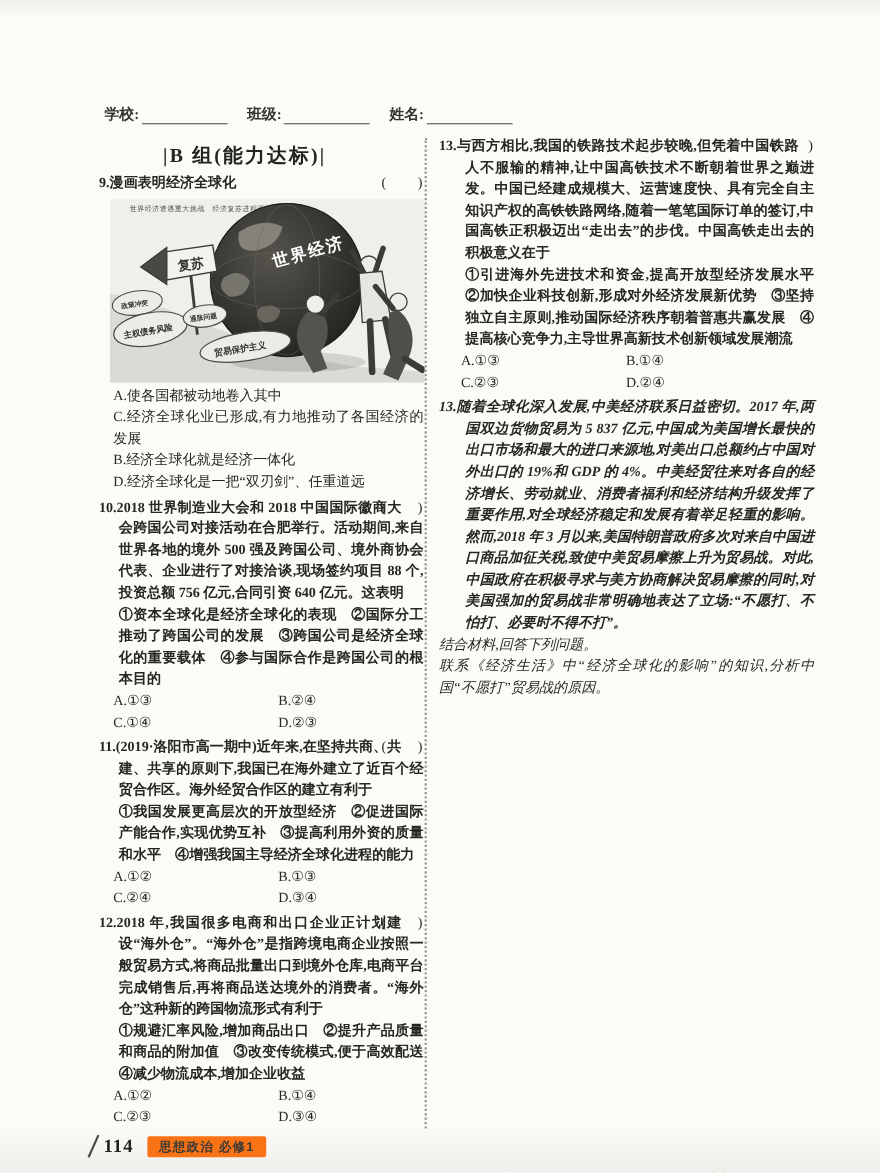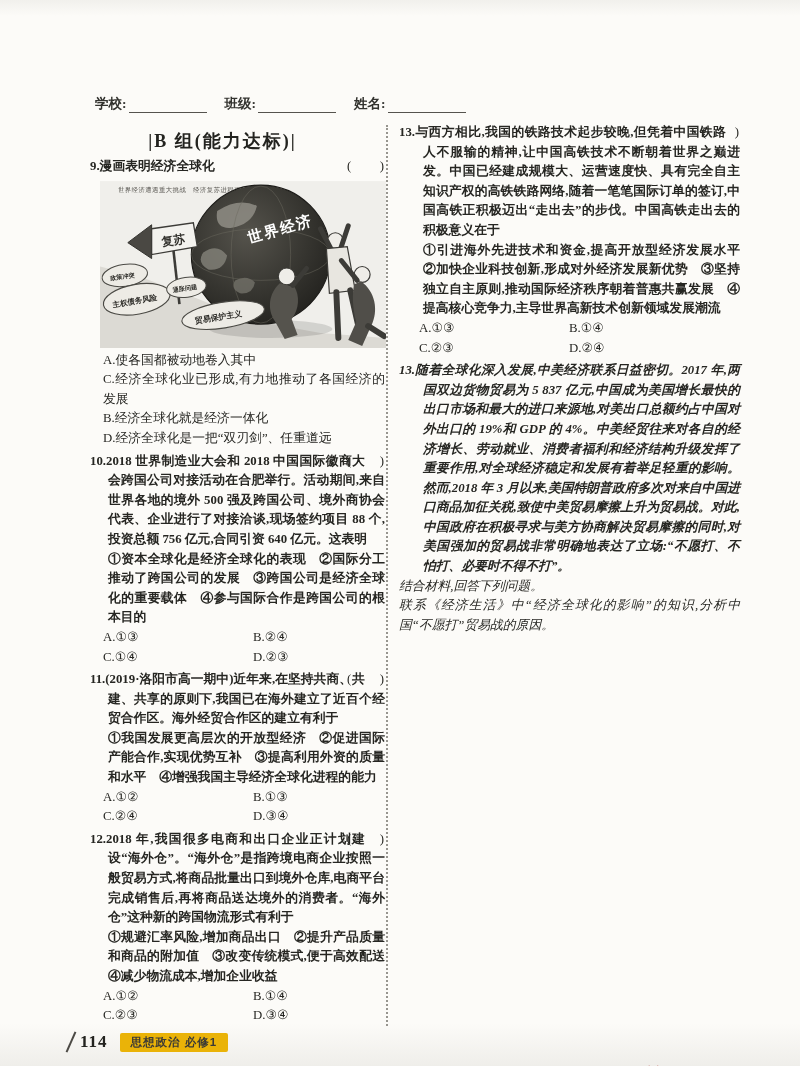--- a/index.html
+++ b/index.html
@@ -31,24 +31,24 @@
   .col-right .optrow{display:flex;padding-left:20px;font-weight:400;}
   .optrow .o1{width:150px;}
   .optrow .o2{flex:1;}
   .brk{float:right;font-weight:400;letter-spacing:1px;}
   .src{font-weight:700;}
   .kai{font-style:italic;font-weight:400;}
   .kai2{font-style:italic;font-weight:400;}
   
   .cartoon{margin:4px 0 3px 40px;width:286px;display:block;}
   
-  .footer{position:absolute;left:70px;top:986px;display:flex;align-items:center;}
+  .footer{position:absolute;left:84px;top:986px;display:flex;align-items:center;}
   .slash{width:2px;height:22px;background:#4c4a45;transform:rotate(24deg);margin-right:8px;}
   .pgnum{font-size:17px;font-weight:700;color:#23231f;letter-spacing:1px;}
-  .badge{margin-left:12px;background:#eab308;border-radius:2px;padding:2px 11px;
+  .badge{margin-left:12px;background:#f97316;border-radius:2px;padding:2px 11px;
          font-family:"Liberation Sans","DejaVu Sans",sans-serif;
          font-size:11.5px;font-weight:700;color:#3b3a36;letter-spacing:1px;}
   
   .watermark{position:absolute;left:140px;top:1024px;width:580px;text-align:center;
     font-family:"DejaVu Sans","Liberation Sans",sans-serif;font-style:italic;
     font-size:16px;letter-spacing:6px;color:#c9827d;opacity:.85;transform:rotate(-1.4deg);}
 </style>
 </head>
 <body>
 

